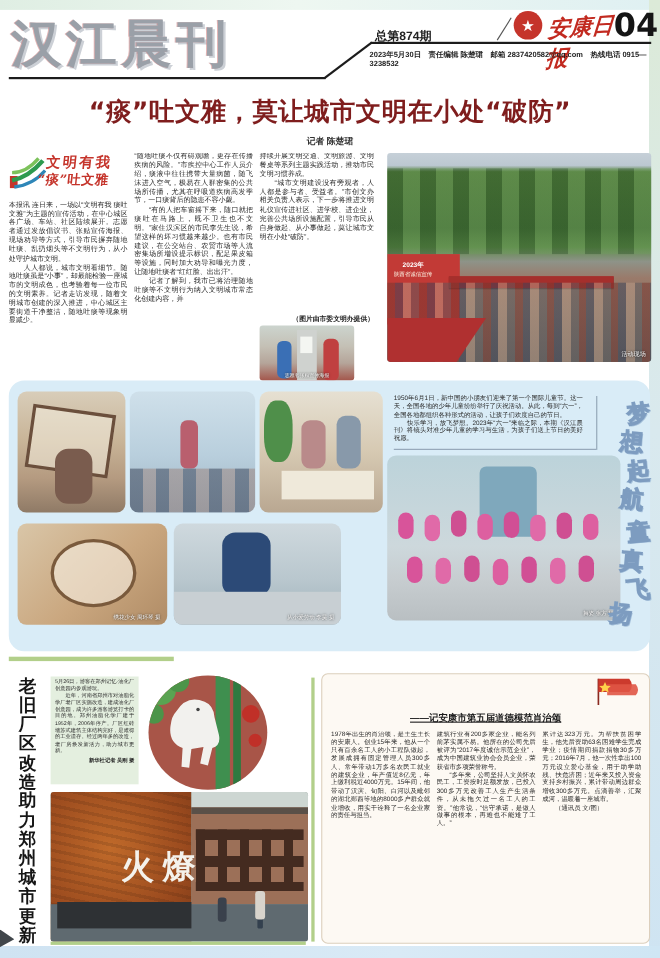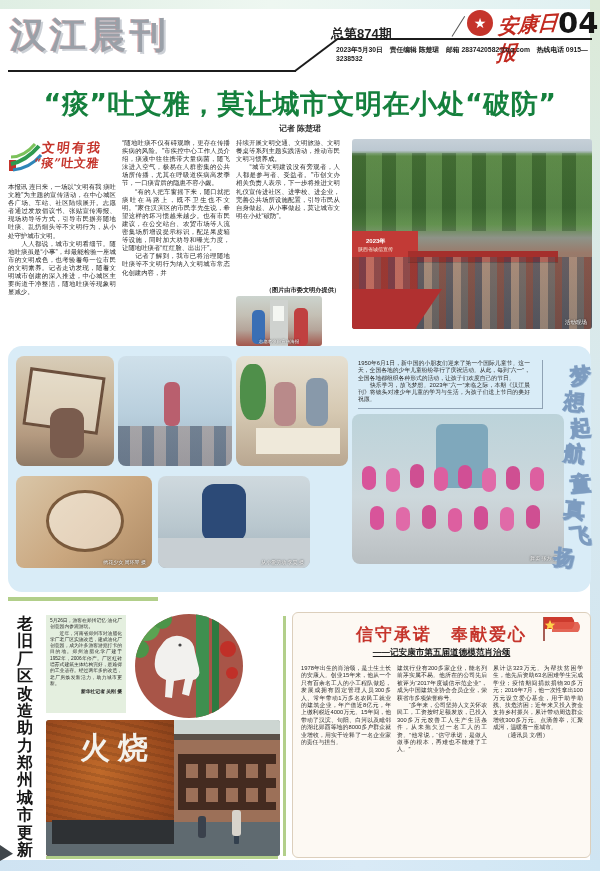--- a/index.html
+++ b/index.html
@@ -9,37 +9,37 @@
   .a{position:absolute;}
 
   
   .edge-top{left:0;top:0;width:600px;height:9px;background:linear-gradient(90deg,#dfeee3,#eef7f1 45%,#dff0f2);}
   .edge-right{right:0;top:0;width:10px;height:871px;background:linear-gradient(180deg,#dcead8,#d9e9ee 45%,#cfe4f2);}
   .edge-bottom{left:0;bottom:0;width:600px;height:11px;background:linear-gradient(90deg,#cfe3f2,#d9eaf6 60%,#cfe6f4);}
   .corner-mark{left:0;top:845px;width:13px;height:16px;background:#41464b;clip-path:polygon(0 0,100% 55%,0 100%);}
 
   
   .masthead{left:10px;top:16px;font-family:"DejaVu Serif","Liberation Serif",serif;
-            font-size:36px;font-weight:bold;color:#9aa0a8;letter-spacing:4px;line-height:1;
+            font-size:46px;font-weight:bold;color:#9aa0a8;letter-spacing:4px;line-height:1;
             text-shadow:-1px 0 0 rgba(192,88,88,.45),2px 2px 0 #ccd0d6;text-align:center;}
   .rule-left{left:8px;top:70px;width:288px;height:2px;background:#1c1c1c;}
   .rule-diag{left:295px;top:70px;width:54px;height:2px;background:#1c1c1c;transform:rotate(-37deg);transform-origin:0 50%;}
   .rule-right{left:337px;top:38px;width:255px;height:1.5px;background:#1c1c1c;}
   .rule-diag2{left:452px;top:36px;width:24px;height:1px;background:#555;transform:rotate(-58deg);transform-origin:0 50%;}
-  .issue{left:331px;top:25px;font-size:13px;font-weight:bold;color:#222;}
+  .issue{left:341px;top:25px;font-size:11px;font-weight:bold;color:#222;}
   .logo-circle{left:467px;top:10px;width:26px;height:26px;border-radius:50%;background:#c5342b;
                color:#fff;font-size:14px;line-height:26px;text-align:center;}
   .paper-name{left:497px;top:11px;width:70px;font-family:"DejaVu Serif","Liberation Serif",serif;
               font-style:italic;font-weight:bold;font-size:20px;color:#c22a20;transform:rotate(-4deg) skewX(-8deg);}
   .page-num{left:558px;top:6px;font-size:29px;font-weight:bold;color:#151515;font-family:"DejaVu Sans",sans-serif;}
   .info-line{left:336px;top:45px;width:258px;font-size:6.8px;font-weight:bold;color:#222;letter-spacing:0;}
 
   
-  .headline{left:20px;top:86px;width:560px;text-align:center;font-size:27px;font-weight:bold;
-            color:#15803d;letter-spacing:0.5px;font-family:"DejaVu Sans",sans-serif;}
+  .headline{left:20px;top:86px;width:560px;text-align:center;font-size:23px;font-weight:bold;
+            color:#7f1d1d;letter-spacing:0.5px;font-family:"DejaVu Sans",sans-serif;}
   .byline{left:0;top:123px;width:600px;text-align:center;font-size:8px;font-weight:bold;color:#333;}
 
   .body-text{white-space:pre-line;text-align:justify;font-size:6.4px;line-height:8.1px;color:#2a2a2a;}
   .col1{left:8px;top:183px;width:108px;height:160px;overflow:hidden;}
   .col2{left:122px;top:139px;width:108px;height:204px;overflow:hidden;}
   .col3{left:236px;top:139px;width:104px;height:150px;overflow:hidden;}
   .photo-credit{left:236px;top:286px;width:104px;font-size:6.2px;font-weight:bold;text-align:right;color:#222;}
 
   .badge{left:8px;top:139px;width:108px;height:40px;}
   .badge-text{position:absolute;left:34px;top:0;font-family:"DejaVu Serif","Liberation Serif",serif;
@@ -302,36 +302,35 @@
   <div class="a photo fire-photo">
     <div class="tank"></div>
     <div class="tank-tex"></div>
     <div class="fire-sky"></div>
     <div class="bricks"></div>
     <div class="windows"></div>
     <div class="fire-ground"></div>
     <div class="fire-base"></div>
     <div class="fg1"></div>
     <div class="fg2"></div>
-    <div class="fire-w1">火烧</div>
+    <div class="fire-w2">火燎</div>
   </div>
 
   <div class="a green-vline"></div>
   <div class="a green-hline"></div>
 
   <div class="a right-box">
     <div class="flag-deco">
       <svg width="46" height="28" viewBox="0 0 46 28">
         <path d="M8,2 v24" stroke="#8a2a20" stroke-width="1.5"></path>
         <path d="M8,2 h28 q5,6 0,12 h-28 z" fill="#cc3a2d"></path>
         <path d="M16,7 h26 q4,5 0,10 h-26 z" fill="#e05545" opacity="0.9"></path>
         <path d="M14,5 l1.6,3.4 3.6,.3 -2.7,2.4 .8,3.5 -3.3,-1.9 -3.3,1.9 .8,-3.5 -2.7,-2.4 3.6,-.3 z" fill="#ffd24a"></path>
       </svg>
     </div>
-    <div class="rtitle">信守承诺　奉献爱心</div>
     <div class="rsub">——记安康市第五届道德模范肖治颂</div>
     <div class="rcol c1">
         <div class="body-text">1978年出生的肖治颂，是土生土长的安康人。创业15年来，他从一个只有百余名工人的小工程队做起，发展成拥有固定管理人员300多人、常年带动1万多名农民工就业的建筑企业，年产值近8亿元，年上缴利税近4000万元。15年间，他带动了汉滨、旬阳、白河以及毗邻的湖北郧西等地的8000多户群众就业增收，用实干诠释了一名企业家的责任与担当。</div>
       </div>
     <div class="rcol c2">
         <div class="body-text">建筑行业有200多家企业，能名列前茅实属不易。他所在的公司先后被评为“2017年度诚信示范企业”，成为中国建筑业协会会员企业，荣获省市多项荣誉称号。
 　　“多年来，公司坚持人文关怀农民工，工资按时足额发放，已投入300多万元改善工人生产生活条件，从未拖欠过一名工人的工资。”他常说，“信守承诺，是做人做事的根本，再难也不能难了工人。”</div>
       </div>
     <div class="rcol c3">
         <div class="body-text">累计达323万元。为帮扶贫困学生，他先后资助63名困难学生完成学业；疫情期间捐款捐物30多万元；2016年7月，他一次性拿出100万元设立爱心基金，用于助学助残、扶危济困；近年来又投入资金支持乡村振兴，累计带动周边群众增收300多万元。点滴善举，汇聚成河，温暖着一座城市。

